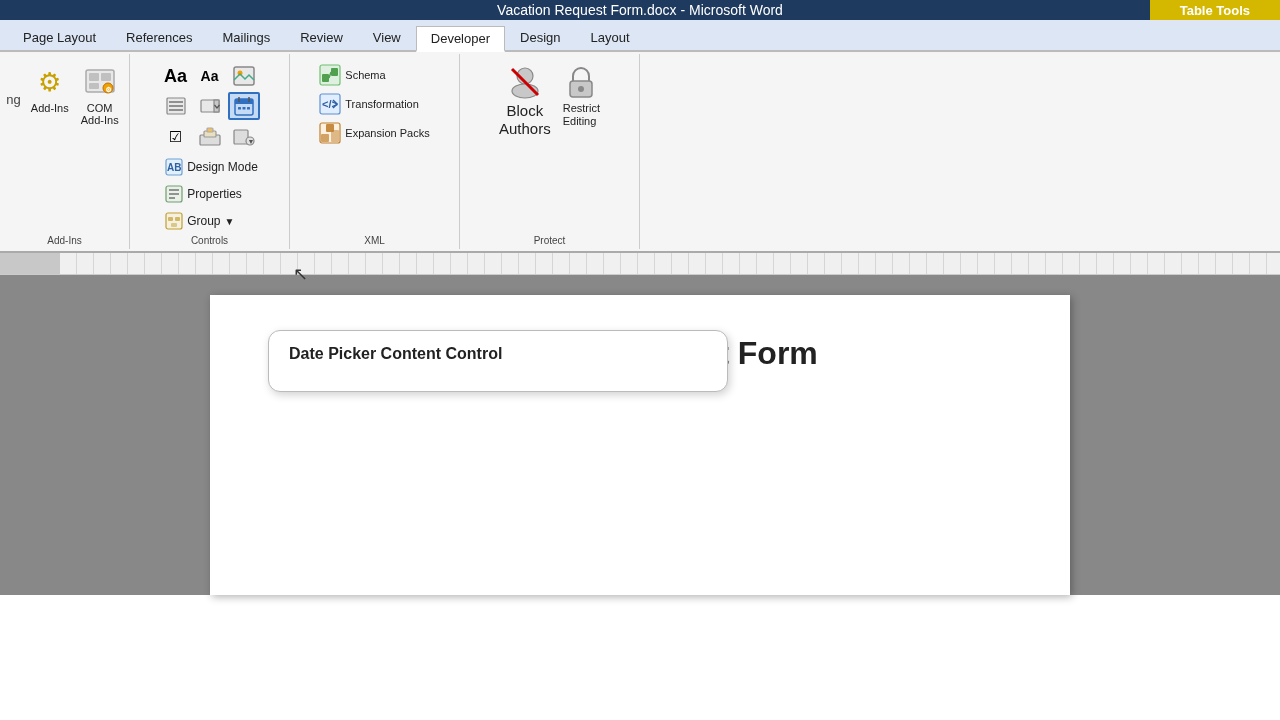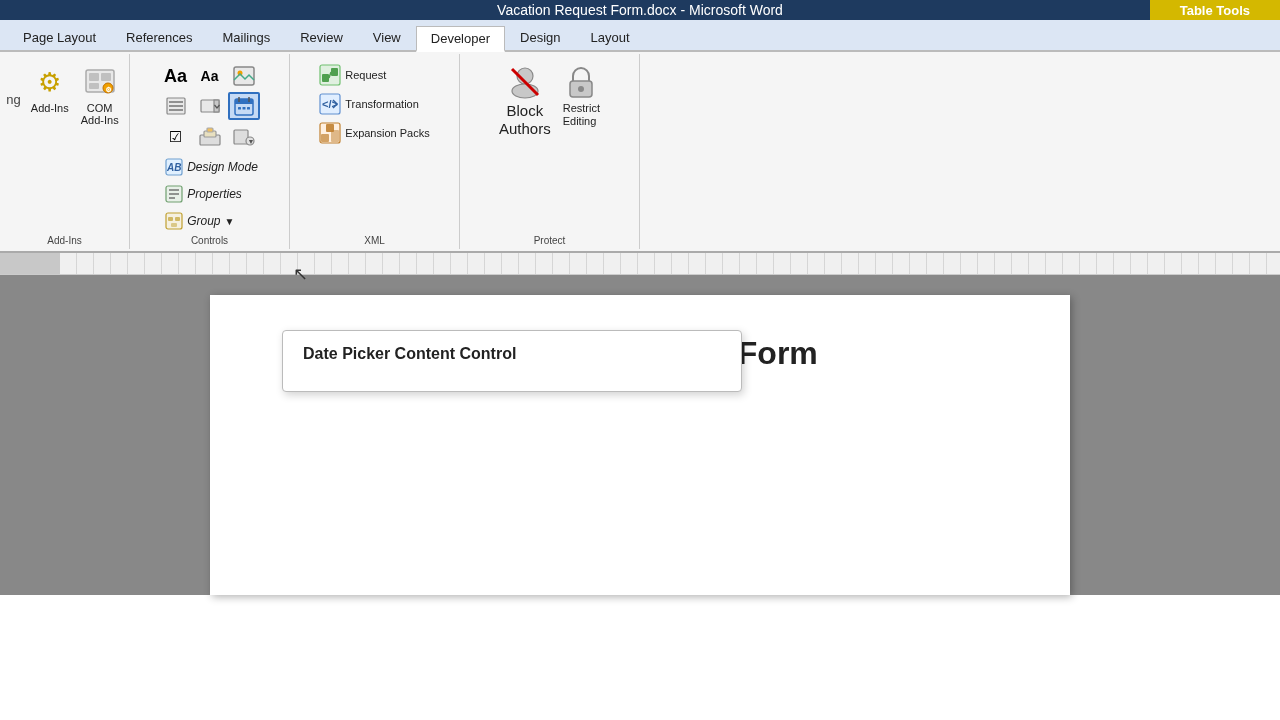--- a/index.html
+++ b/index.html
@@ -174,25 +174,25 @@
       display: flex;
       align-items: center;
       padding: 0 0 0 20px;
       overflow: hidden;
       position: relative;
     }
 
     
     .tooltip-box {
       position: absolute;
-      left: 282px;
+      left: 268px;
       top: 330px;
       background: #fff;
       border: 1px solid #bbb;
-      border-radius: 4px;
+      border-radius: 12px;
       padding: 14px 20px 18px 20px;
       width: 460px;
       z-index: 100;
       box-shadow: 2px 3px 8px rgba(0,0,0,0.18);
     }
     .tooltip-title {
       font-size: 16px;
       font-weight: bold;
       color: #222;
       margin-bottom: 10px;
@@ -231,21 +231,21 @@
       font-size: 18px;
       color: #333;
       z-index: 200;
       pointer-events: none;
     }
 
     
     .design-btn {
       display: flex; align-items: center; gap: 4px;
       font-size: 12px; cursor: pointer; padding: 3px 6px;
-      border-radius: 2px; color: #222; white-space: nowrap; font-style: italic;
+      border-radius: 2px; color: #222; white-space: nowrap;
     }
 
     .add-ins-group { min-width: 130px; }
     .controls-group { min-width: 160px; }
     .structure-group { min-width: 80px; }
     .xml-group { min-width: 170px; }
     .protect-group { min-width: 180px; }
   </style>
 </head>
 <body>
@@ -403,21 +403,21 @@
   <div class="ribbon-group xml-group">
     <div class="ribbon-group-content">
       <div class="xml-group-content">
         <div class="btn-small">
           <svg width="22" height="22" viewBox="0 0 22 22">
             <rect x="1" y="1" width="20" height="20" rx="2" fill="#e0f0e0" stroke="#70c070" stroke-width="1.2"></rect>
             <rect x="3" y="10" width="7" height="8" rx="1" fill="#50a050"></rect>
             <rect x="12" y="4" width="7" height="8" rx="1" fill="#50a050"></rect>
             <line x1="10" y1="14" x2="12" y2="8" stroke="#50a050" stroke-width="1.5"></line>
           </svg>
-          <span>Request</span>
+          <span>Schema</span>
         </div>
         <div class="btn-small">
           <svg width="22" height="22" viewBox="0 0 22 22">
             <rect x="1" y="1" width="20" height="20" rx="2" fill="#e0eeff" stroke="#6090d0" stroke-width="1.2"></rect>
             <text x="3" y="15" font-size="11" fill="#3060a0" font-weight="bold">&lt;/&gt;</text>
             <polyline points="14,7 18,11 14,15" fill="none" stroke="#3060a0" stroke-width="1.5"></polyline>
           </svg>
           <span>Transformation</span>
         </div>
         <div class="btn-small">

